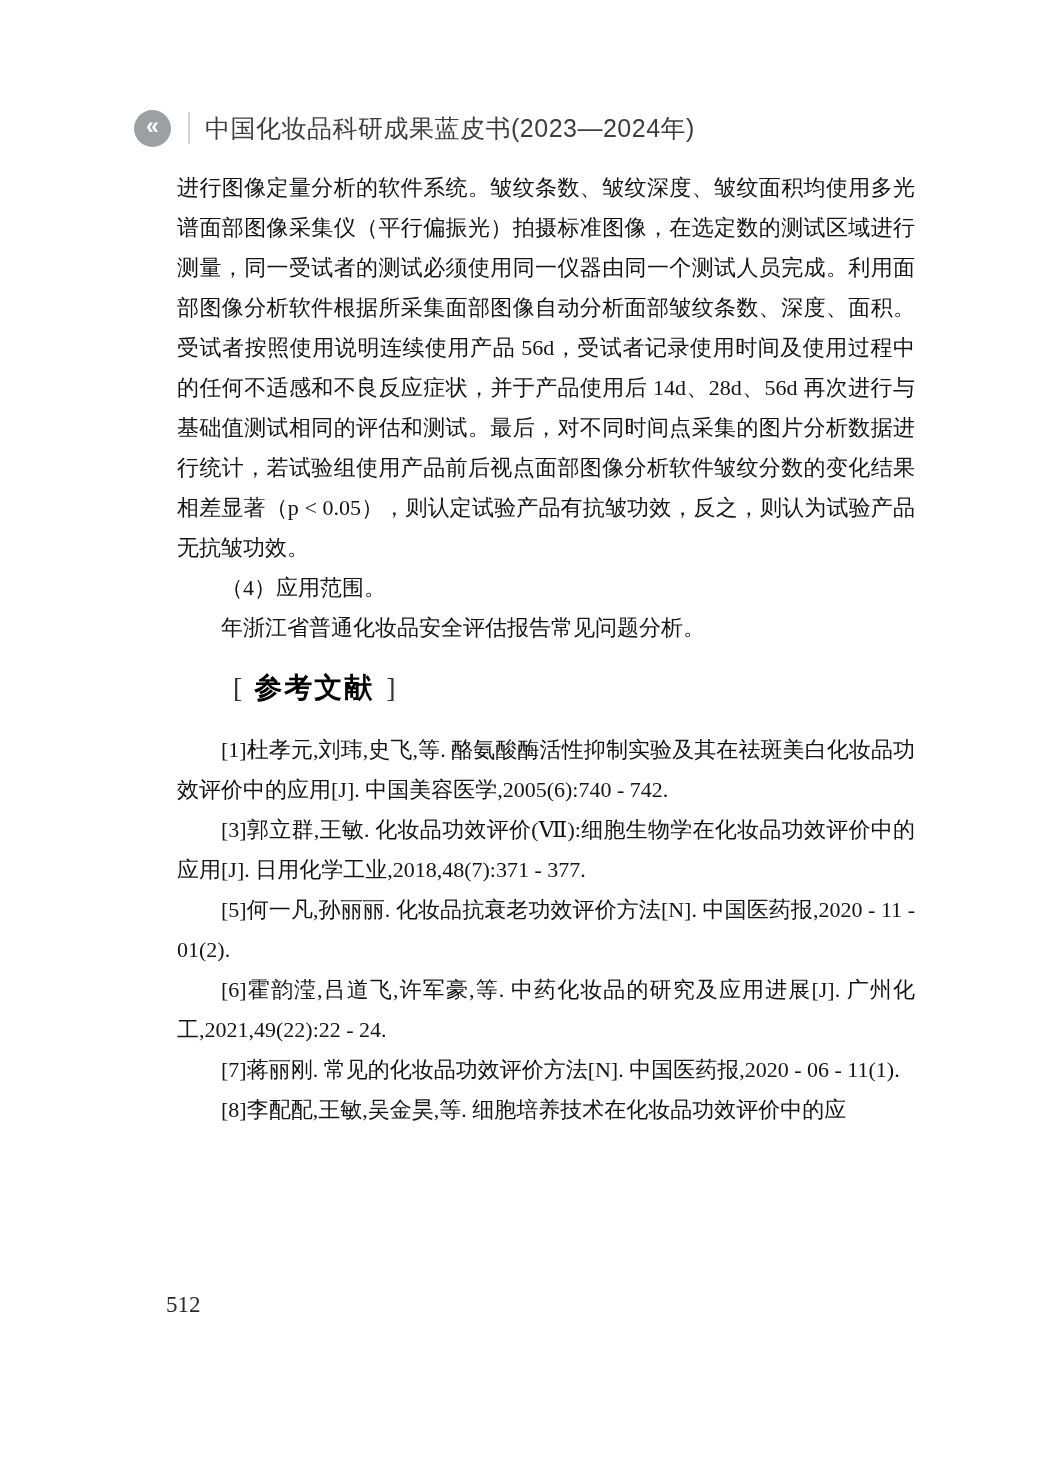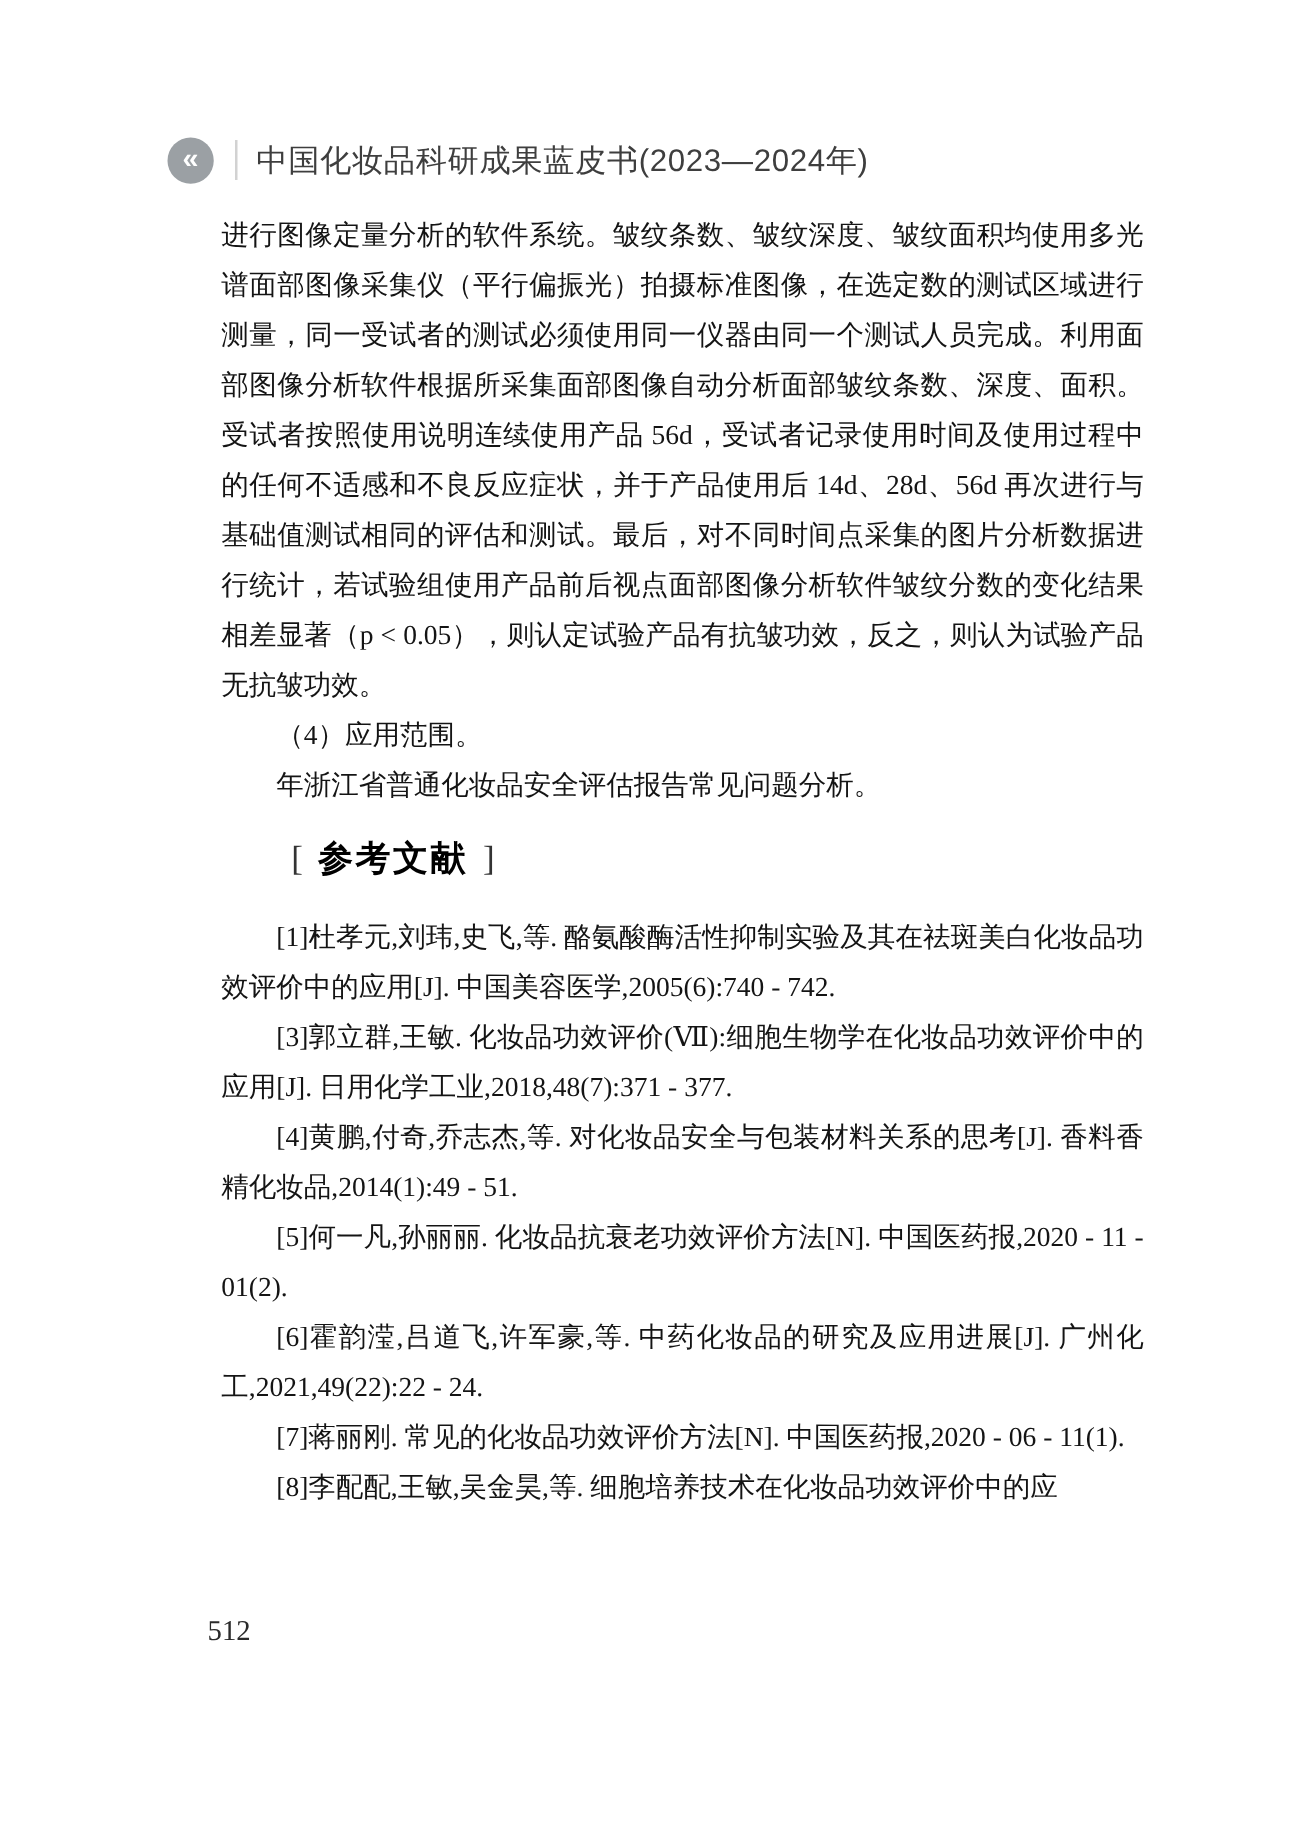--- a/index.html
+++ b/index.html
@@ -129,21 +129,20 @@
     <p class="para">年浙江省普通化妆品安全评估报告常见问题分析。</p>
 
     <h2 class="ref-heading">
       <span class="bracket">[</span>
       <span class="ref-heading-label">参考文献</span>
       <span class="bracket">]</span>
     </h2>
 
     <p class="para">[1]杜孝元,刘玮,史飞,等. 酪氨酸酶活性抑制实验及其在祛斑美白化妆品功效评价中的应用[J]. 中国美容医学,2005(6):740 - 742.</p>
     <p class="para">[3]郭立群,王敏. 化妆品功效评价(Ⅶ):细胞生物学在化妆品功效评价中的应用[J]. 日用化学工业,2018,48(7):371 - 377.</p>
-    <p class="para">[4]黄鹏,付奇,乔志杰,等. 对化妆品安全与包装材料关系的思考[J]. 香料香精化妆品,2014(1):49 - 51.</p>
     <p class="para">[5]何一凡,孙丽丽. 化妆品抗衰老功效评价方法[N]. 中国医药报,2020 - 11 - 01(2).</p>
     <p class="para">[6]霍韵滢,吕道飞,许军豪,等. 中药化妆品的研究及应用进展[J]. 广州化工,2021,49(22):22 - 24.</p>
     <p class="para">[7]蒋丽刚. 常见的化妆品功效评价方法[N]. 中国医药报,2020 - 06 - 11(1).</p>
     <p class="para">[8]李配配,王敏,吴金昊,等. 细胞培养技术在化妆品功效评价中的应</p>
 
   </main>
 
   <div class="page-number">512</div>
 
 </div>

